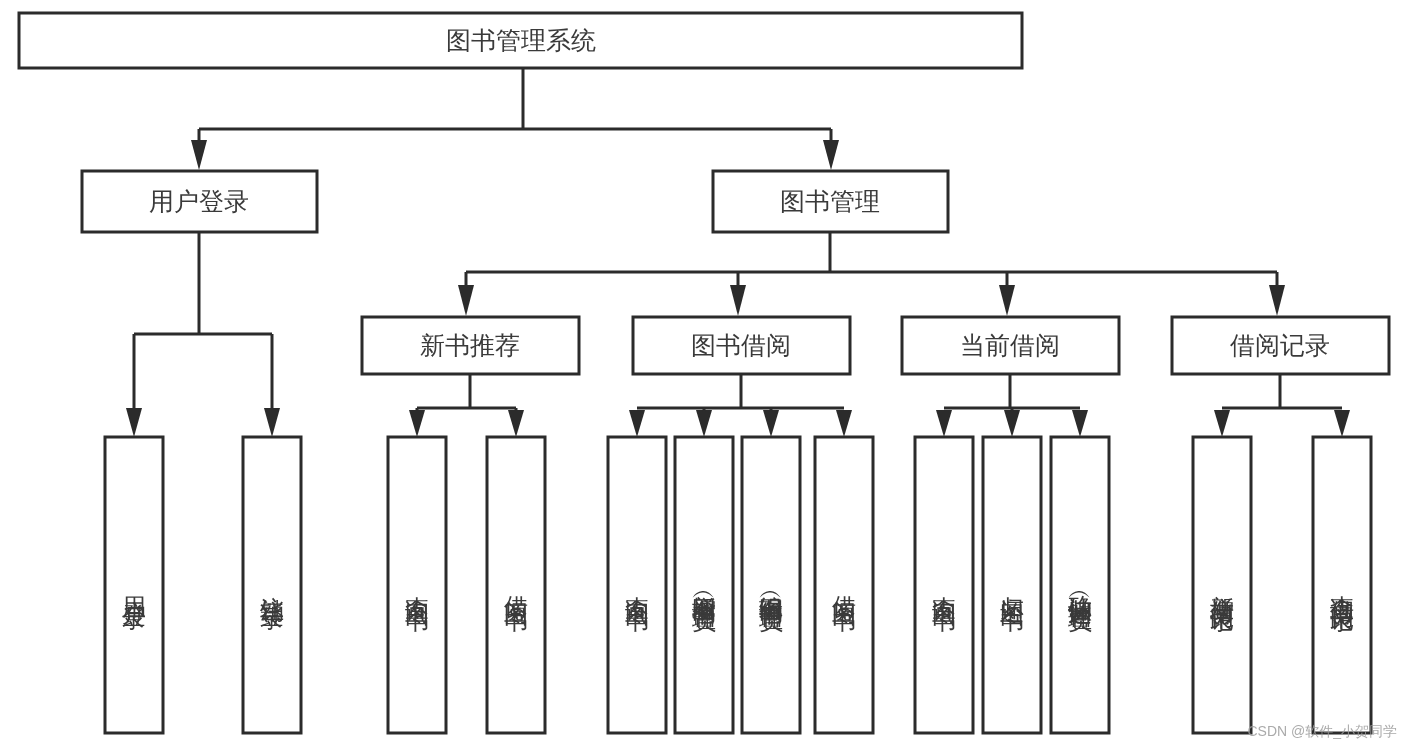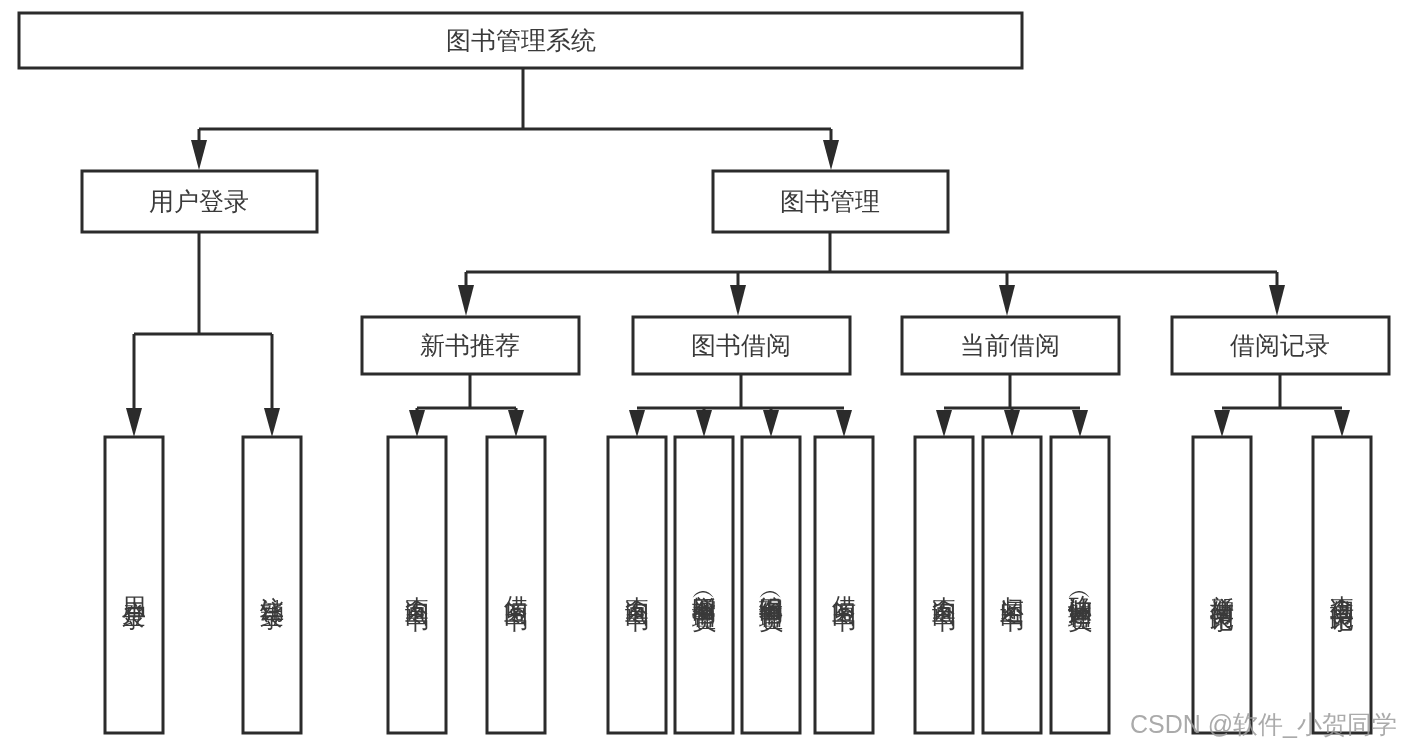--- a/index.html
+++ b/index.html
@@ -64,21 +64,21 @@
     justify-content: center;
     text-align: center;
     pointer-events: none;
     user-select: none;
   }
   .watermark {
     position: absolute;
     right: 8px;
     bottom: 6px;
     font-family: "Liberation Sans", "DejaVu Sans", sans-serif;
-    font-size: 25px;
+    font-size: 14px;
     color: #9c9c9c;
     opacity: 0.85;
     white-space: nowrap;
     user-select: none;
   }
 </style>
 </head>
 <body>
 
 <div id="diagram-root">

